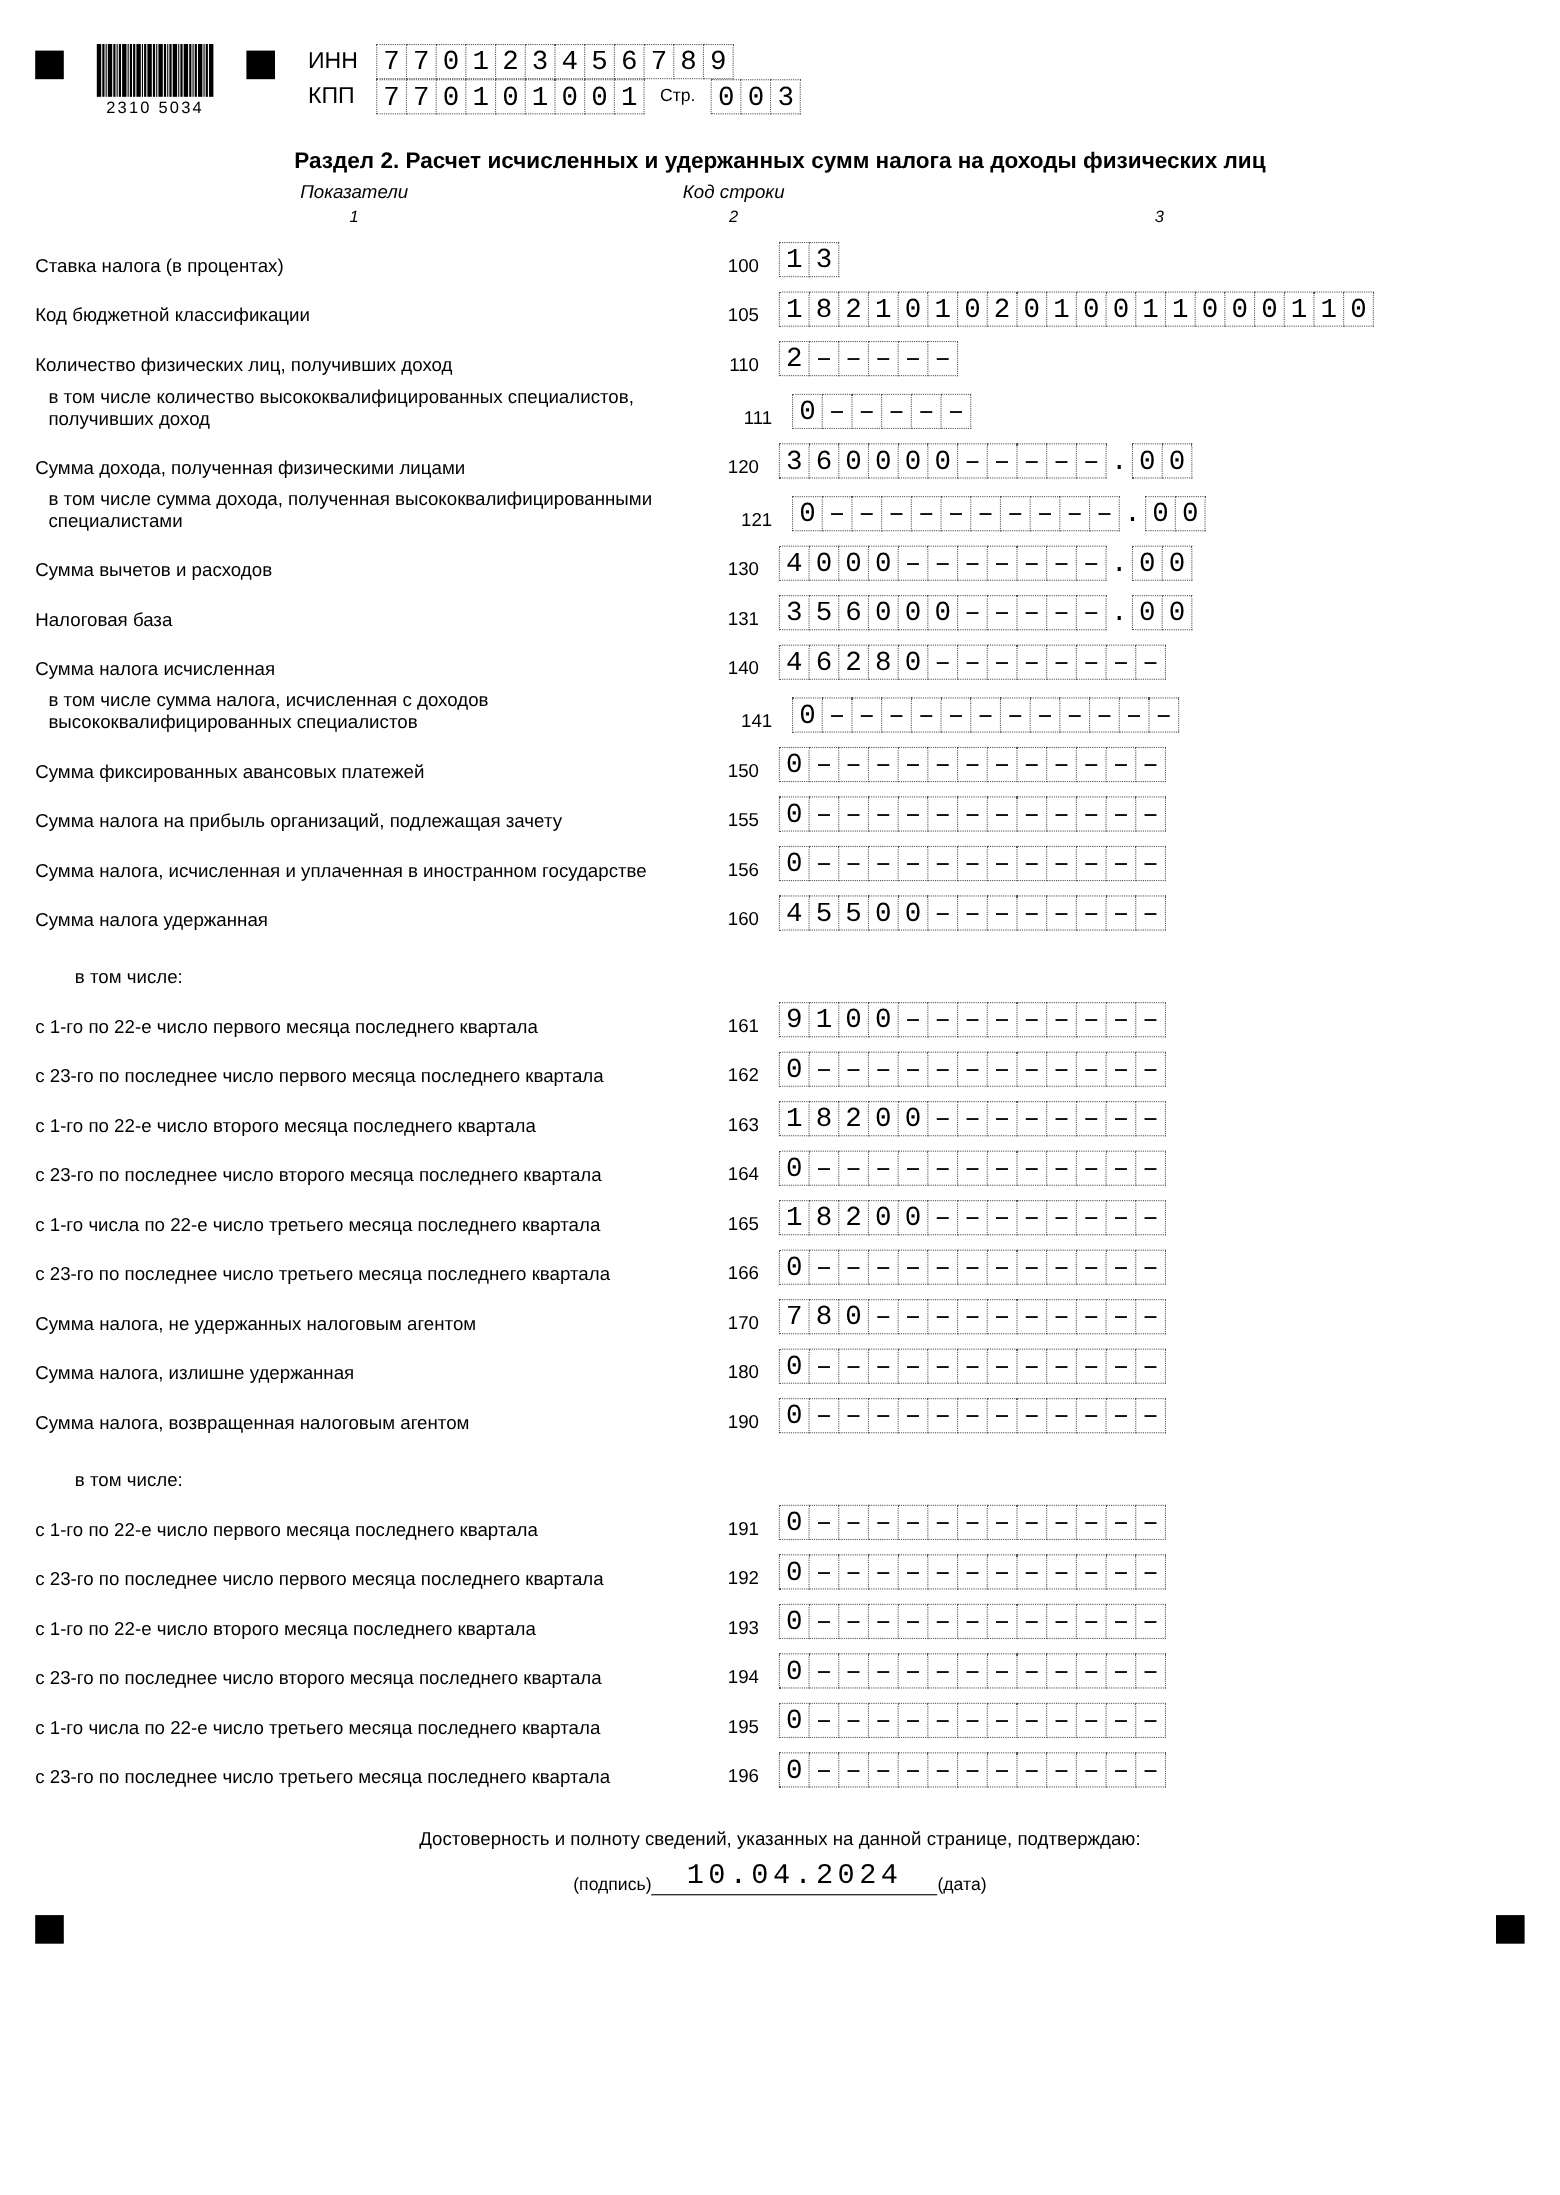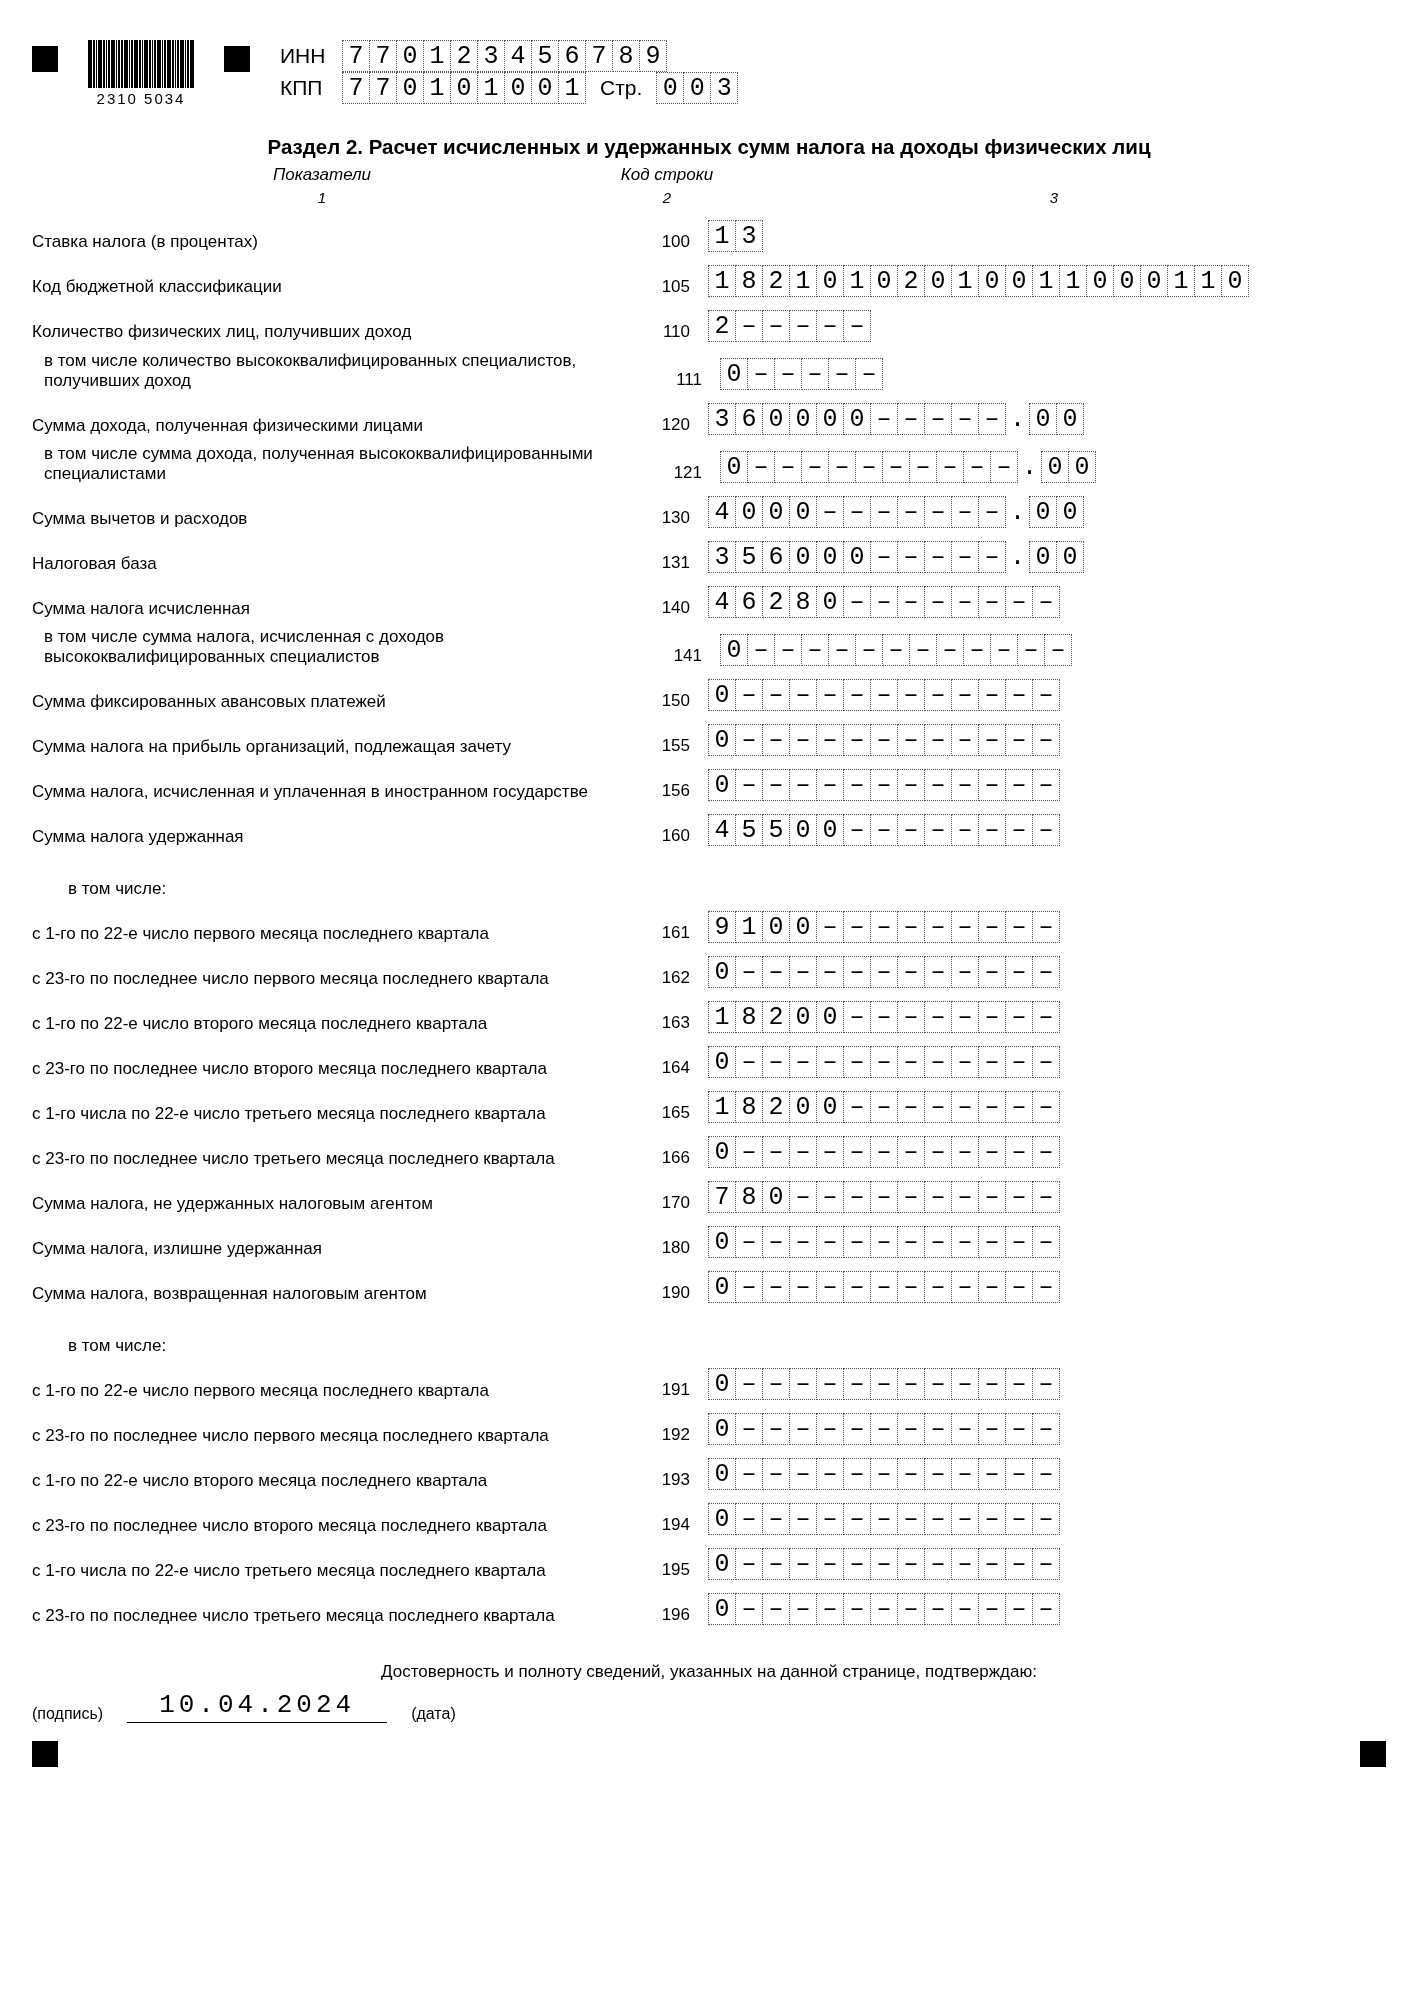--- a/index.html
+++ b/index.html
@@ -10,37 +10,37 @@
     .bc span{display:inline-block;width:2px;background:#000;height:48px}
     .bc .t{width:4px}
     .bc .s{width:1px}
     .bcl{font-size:15px;font-family:Arial;margin-top:2px;letter-spacing:2px}
     .hdr{display:flex;flex-direction:column;}
     .hrow{display:flex;align-items:center;gap:8px}
     .hlab{font-size:21px;min-width:54px}
     .cells{display:flex}
     .cell{width:26px;height:30px;border:1.5px dotted #555;border-left:none;display:flex;align-items:center;justify-content:center;font-family:'Courier New',monospace;font-size:25px;font-weight:500}
     .cell:first-child{border-left:1.5px dotted #555}
-    .pglab{font-size:21px;margin:0 6px}
+    .pglab{font-size:16px;margin:0 6px}
     .title{font-weight:bold;font-size:20.5px;text-align:center;margin:6px 0 6px 0}
     .colhdr{display:flex;font-style:italic;font-size:17px;text-align:center;margin-bottom:4px}
     .c1{width:580px}
     .c2{width:110px}
     .c3{flex:1}
     .sub{display:flex;font-style:italic;font-size:15px;text-align:center;margin-bottom:10px}
     .tbl{display:flex;flex-direction:column}
     .row{display:flex;align-items:flex-end;min-height:36px;margin-bottom:9px}
     .lab{width:580px;font-size:17px;line-height:1.15;padding-right:8px}
     .lab.indent{padding-left:12px}
     .code{width:70px;font-size:17px;text-align:right;padding-right:18px}
     .vals{display:flex;align-items:center}
     .dot{font-family:'Courier New',monospace;font-size:25px;margin:0 4px}
     .note{font-size:17px;font-style:normal;margin:24px 0 8px 36px}
     .foot{text-align:center;font-size:17px;margin-top:28px}
-    .sig{display:flex;align-items:flex-end;justify-content:flex-start;gap:24px;margin-top:8px}
+    .sig{display:flex;align-items:flex-end;justify-content:center;margin-top:8px}
     .siglab{font-size:16px}
     .sigline{border-bottom:1.5px solid #000;min-width:260px;font-family:'Courier New',monospace;font-size:26px;text-align:center;letter-spacing:4px;padding-bottom:2px}
     .corner{display:flex;justify-content:space-between;margin-top:12px}
   </style>
 </head>
 <body>
 
 <div class="top">
   <div class="sq"></div>
   <div class="bcwrap">

